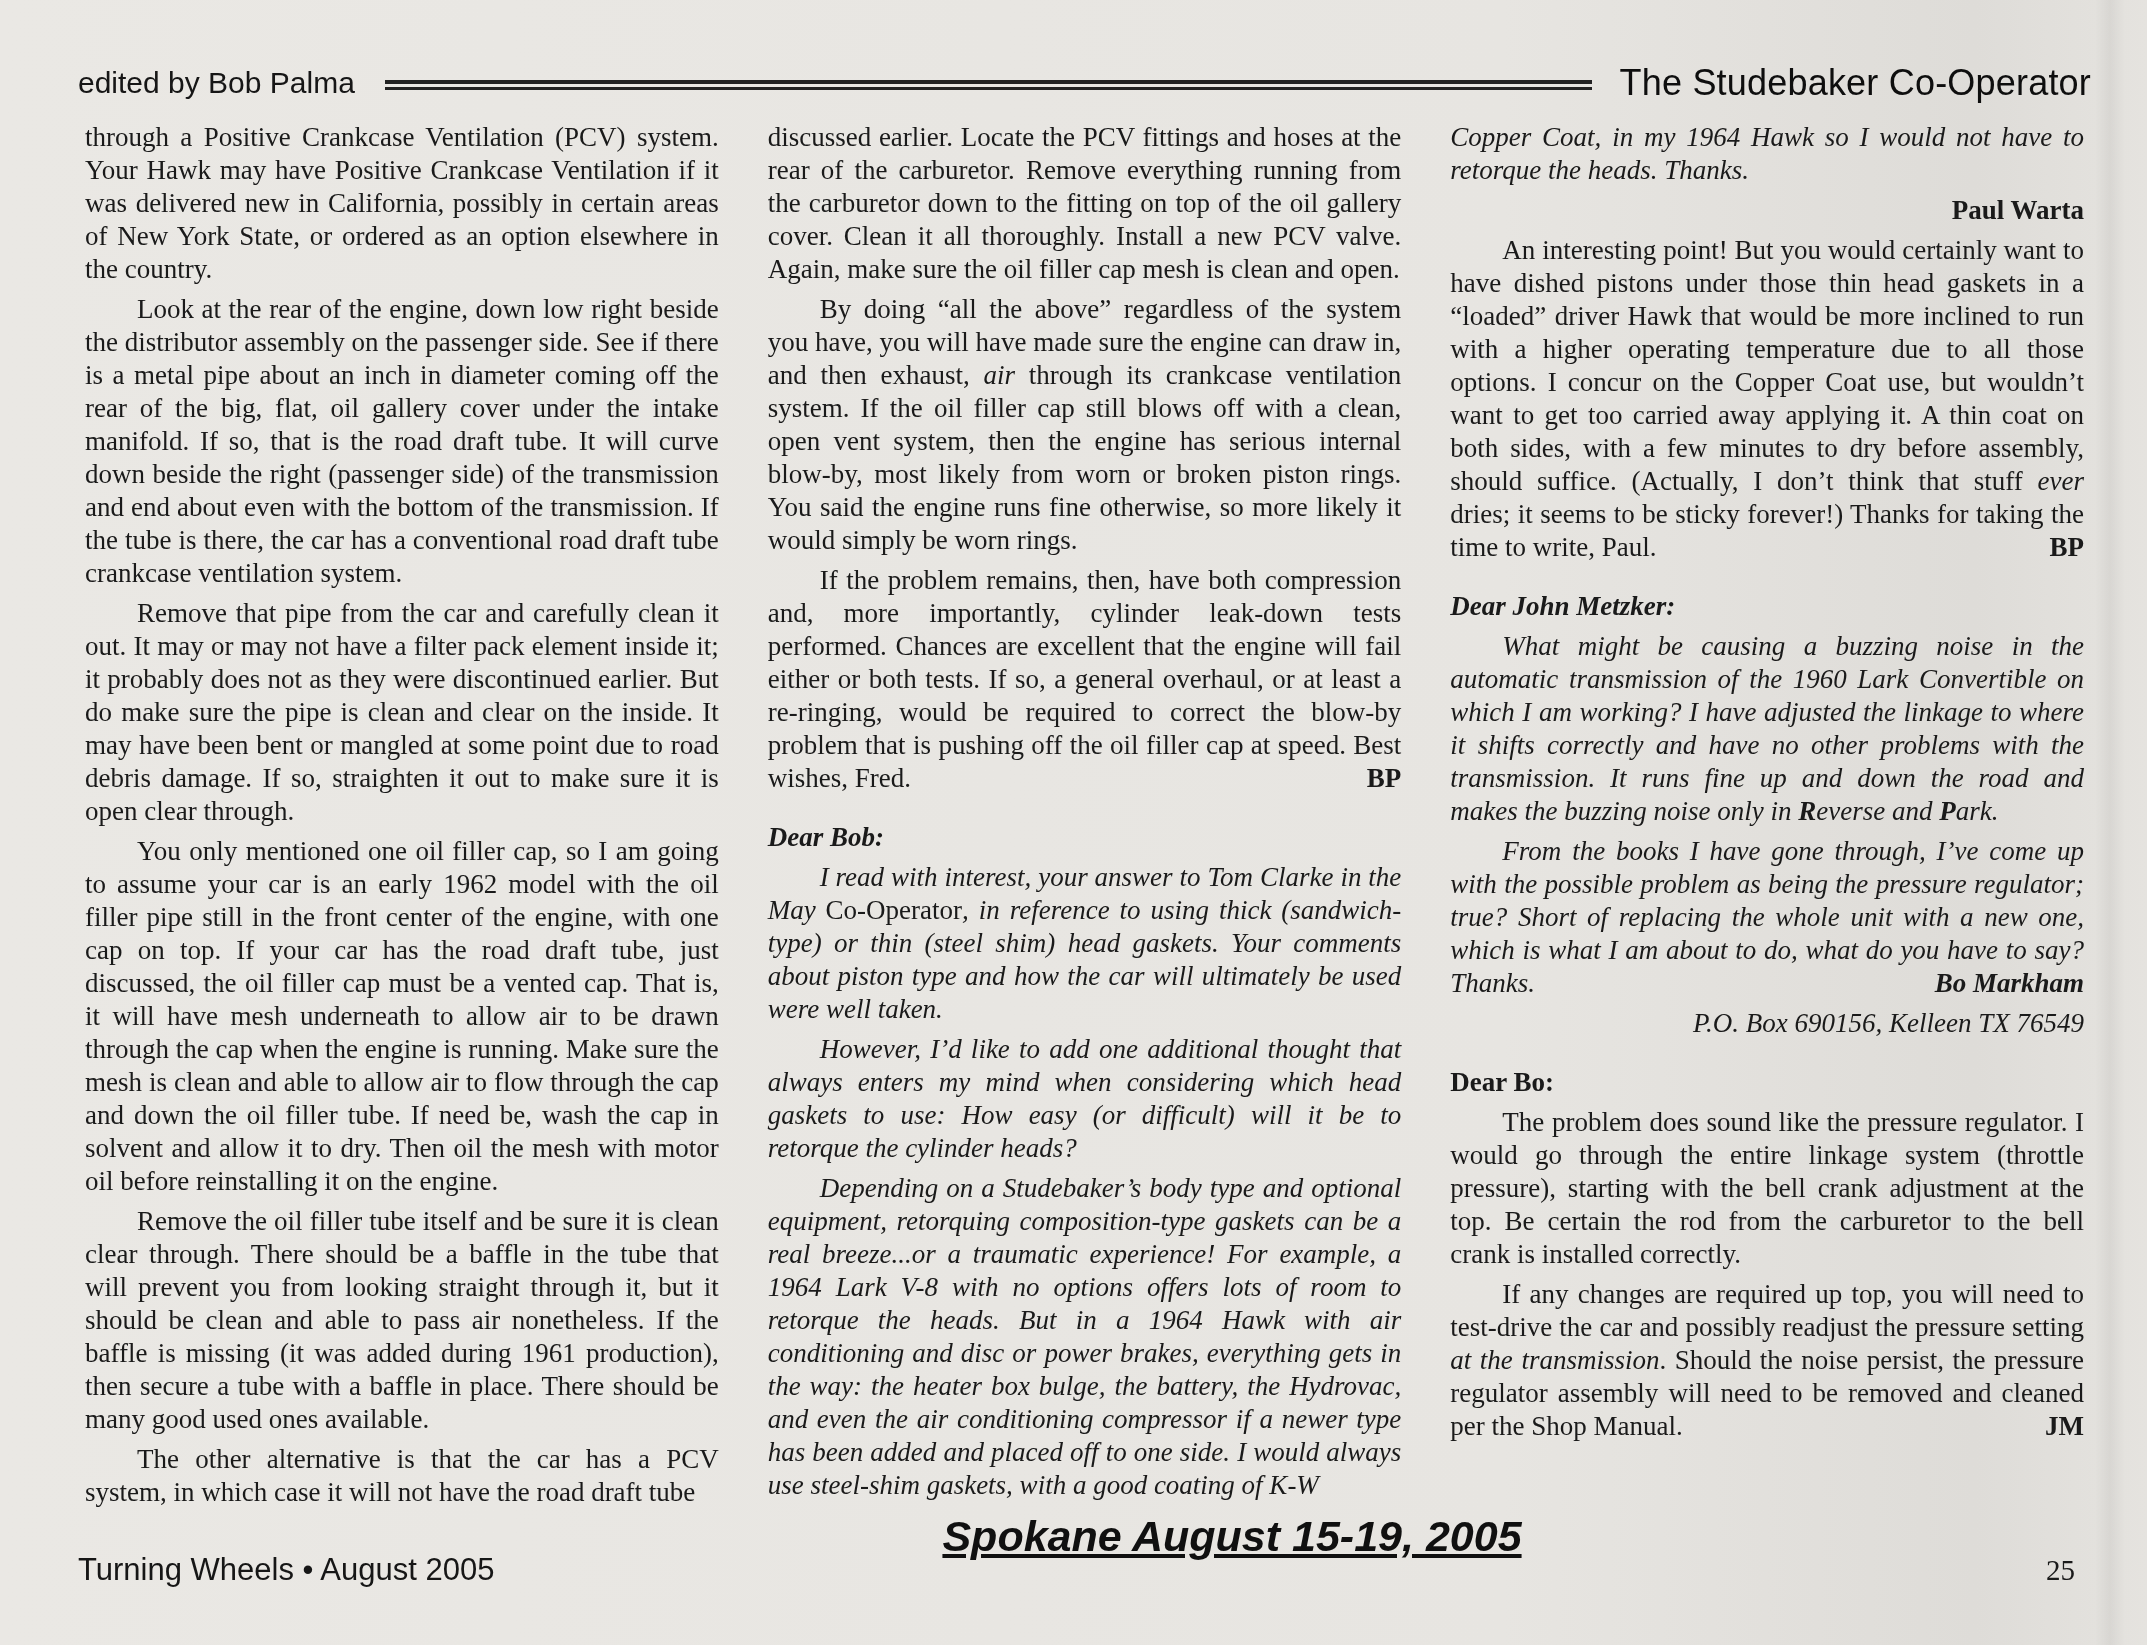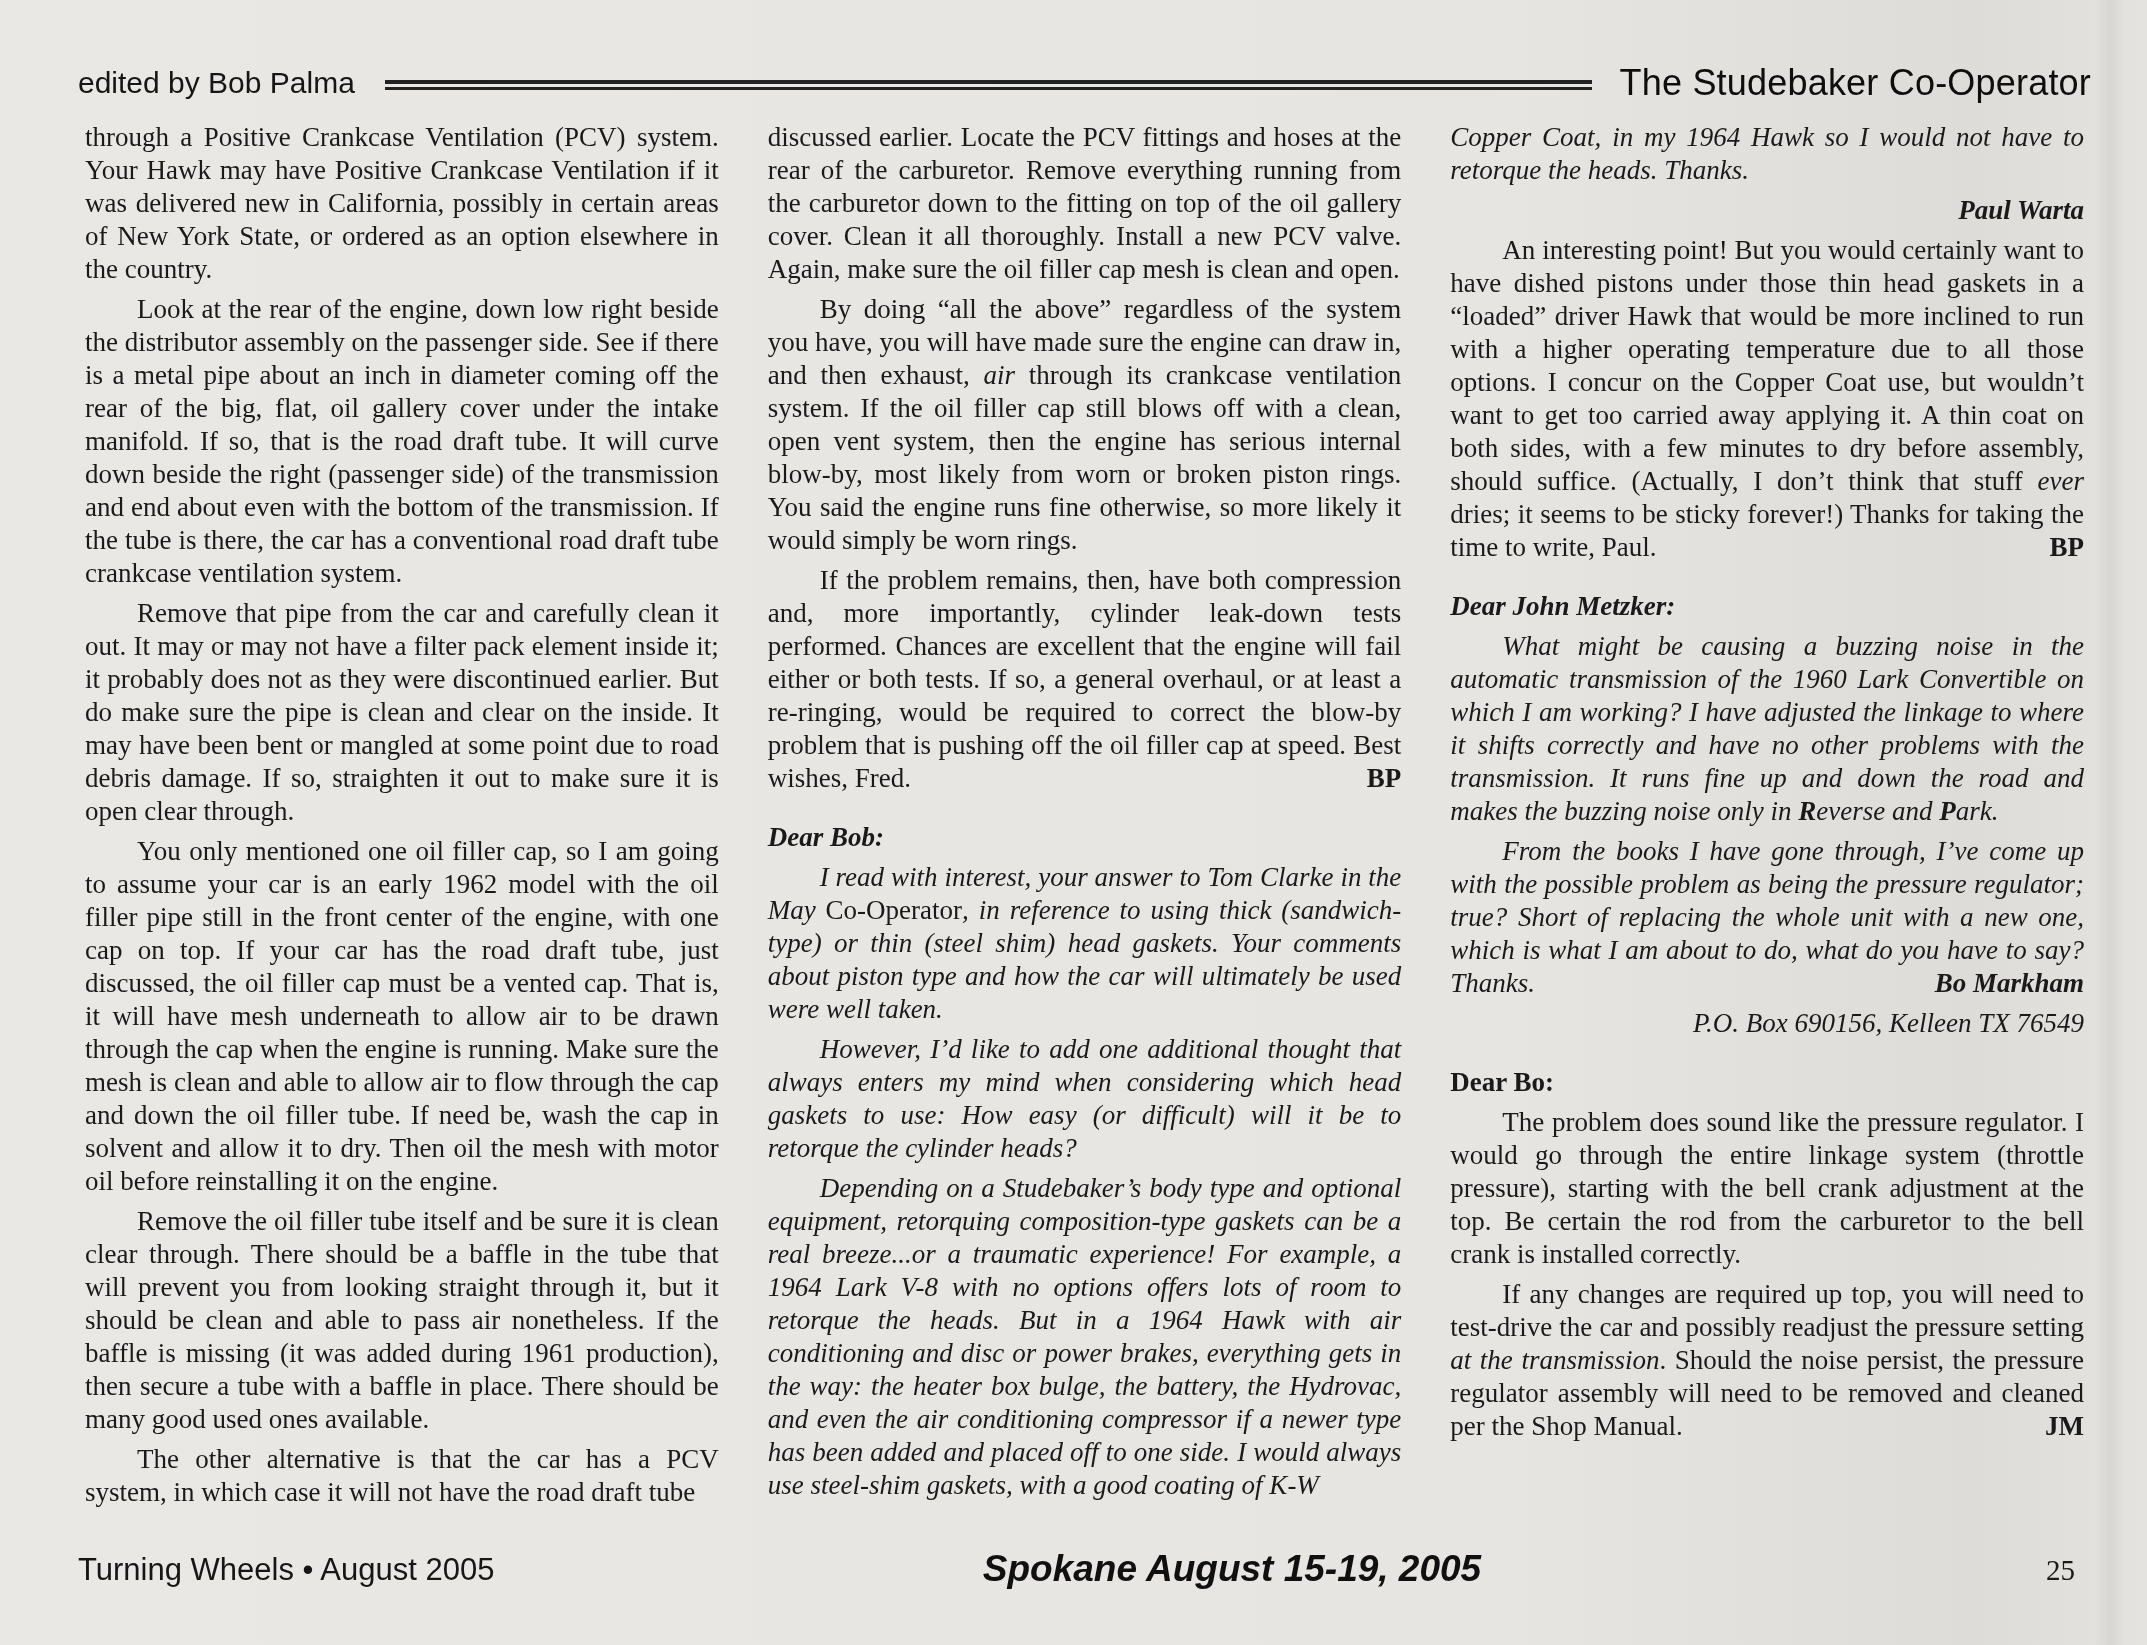--- a/index.html
+++ b/index.html
@@ -34,34 +34,35 @@
     position:absolute;top:114px;left:78px;width:2013px;
     display:flex;gap:35px;
   }
   .col{width:648px;font-size:27px;line-height:33px;text-align:justify;}
   .col p{margin:7px;text-indent:52px;}
   .col p.cont{text-indent:0;}
   .lt{font-style:italic;}
   .rom{font-style:normal;}
   .dear{font-weight:bold;text-indent:0 !important;margin-top:26px !important;}
   .dear.it{font-style:italic;}
-  .sig{text-align:right;font-weight:bold;font-style:italic;text-indent:0 !important;}
+  .sig{text-align:right;font-weight:bold;text-indent:0 !important;}
   .addr{text-align:right;font-style:italic;text-indent:0 !important;}
   .flag{float:right;font-weight:bold;font-style:normal;padding-left:20px;}
   .flag.it{font-style:italic;}
   .bold-it{font-weight:bold;font-style:italic;}
   
   .footer-left{
     position:absolute;left:78px;top:1552px;
     font-family:"Liberation Sans",sans-serif;font-size:31px;color:#161616;
   }
   .footer-center{
-    position:absolute;left:1232px;top:1548px;transform:translateX(-50%);
-    font-family:"Liberation Sans",sans-serif;font-size:37px;font-weight:bold;font-style:italic;color:#101010;
+    position:absolute;left:1232px;top:1512px;transform:translateX(-50%);
+    font-family:"Liberation Sans",sans-serif;font-size:43px;font-weight:bold;font-style:italic;color:#101010;
     white-space:nowrap;
+    text-decoration:underline;
   }
   .page-number{
     position:absolute;right:72px;top:1554px;
     font-size:29px;color:#1a1a1a;
   }
 </style>
 </head>
 <body>
 
 <div class="page">

